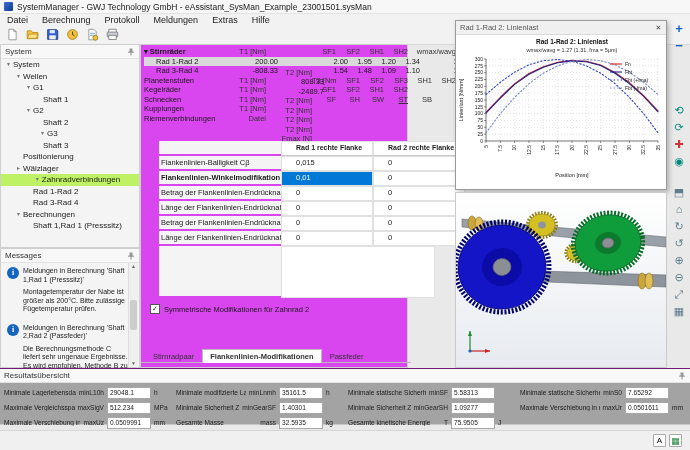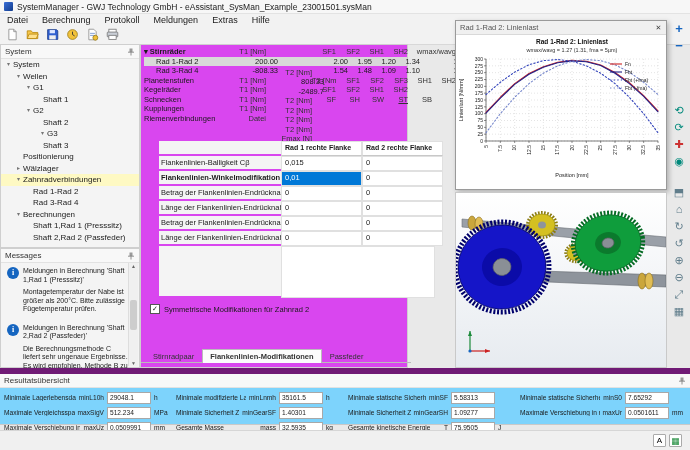--- a/index.html
+++ b/index.html
@@ -16,42 +16,42 @@
   .tbtn{width:16px;height:15px;border:1px solid transparent;border-radius:2px;display:flex;align-items:center;justify-content:center;background:transparent;padding:0;}
   .tbtn svg{width:13px;height:13px;}
   
   .panel{background:#f4f4f4;border:1px solid #cfcfcf;}
   .phead{height:13px;display:flex;align-items:center;justify-content:space-between;
     padding:0 4px;font-size:8px;color:#333;background:#f8f8f8;border-bottom:1px solid #e2e2e2;}
   .pin{width:8px;height:8px;}
   
   .tree{font-size:8px;}
   .tree-row{height:11.5px;line-height:11.5px;white-space:nowrap;display:flex;align-items:center;cursor:default;}
-  .tree-row.sel{background:#fef9c3;}
+  .tree-row.sel{background:#bef264;justify-content:center;}
   .tw{display:inline-block;width:9px;color:#777;font-size:6px;text-align:center;flex:0 0 9px;}
   
   .msg{display:flex;gap:4px;padding:4px 10px 2px 6px;font-size:7px;line-height:8.5px;color:#222;}
   .mico{flex:0 0 12px;width:12px;height:12px;border-radius:50%;background:#1565c0;color:#fff;
     font-size:8px;font-weight:bold;text-align:center;line-height:12px;font-family:"Liberation Serif",serif;}
   .msg p{margin:0 0 4px 0;}
   .sbar{position:absolute;right:1px;top:14px;bottom:1px;width:9px;background:#f0f0f0;border-left:1px solid #ddd;
     display:flex;flex-direction:column;justify-content:space-between;align-items:center;font-size:5px;color:#666;}
   .sthumb{width:7px;height:30px;background:#cdcdcd;border-radius:2px;}
   
   .gtable{font-size:7.5px;}
   .grow{display:flex;height:9.5px;line-height:9.5px;white-space:nowrap;align-items:center;}
   .grow.sel{background:#d9d9d9;}
   .gname{flex:0 0 80px;overflow:hidden;}
   .gname.ind{padding-left:12px;}
   .gc{flex:0 0 24px;text-align:right;overflow:hidden;}
   .gc.w1{flex:0 0 42px;}.gc.w2{flex:0 0 46px;margin-top:41px;}.gc.wl{flex:0 0 48px;}
   .mtable{font-size:7.5px;}
   .mrow{display:flex;}
   .mlabel{flex:0 0 120px;height:13px;line-height:13px;padding-left:2px;white-space:nowrap;overflow:hidden;background:#f4f4f4;}
-  .mcell{flex:0 0 76px;height:13px;line-height:12px;background:#fff;border:0.5px solid #e0e0e0;padding-left:3px;}
+  .mcell{flex:0 0 76px;height:13px;line-height:12px;background:#fff;border:0.5px solid #e0e0e0;padding-left:14px;}
   .mcell.hsel{background:#0078d7;color:#fff;}
   .mhead .mcell{background:#fff;font-weight:bold;font-size:7px;border-bottom:1px solid #c8c8c8;}
   .cbrow{display:flex;align-items:center;gap:4px;font-size:7.5px;height:12px;padding-left:4px;}
   .cbox{width:8px;height:8px;border:1px solid #555;background:#fff;font-size:7px;line-height:8px;text-align:center;color:#222;}
   .tabs{position:absolute;left:0;bottom:4px;width:100%;display:flex;align-items:flex-end;
     border-bottom:1px solid #bbb;padding-left:4px;font-size:7.5px;height:15px;}
   .tab{padding:2px 7px 1px 7px;border:1px solid transparent;border-bottom:none;color:#333;cursor:default;}
   .tab.active{background:#fcfcfc;border-color:#bbb;font-weight:bold;margin-bottom:-1px;padding-bottom:2px;}
   
   .chartwin{left:455px;top:20px;width:212px;height:170px;background:#fff;border:1px solid #9a9a9a;
@@ -61,21 +61,21 @@
   .cw-close{width:11px;height:10px;font-size:7px;line-height:10px;text-align:center;color:#444;border-radius:1px;}
   
   .vp3d{left:455px;top:192px;width:212px;height:176px;border:1px solid #c9c9c9;
     background:linear-gradient(#ffffff,#e7ebf0);}
   
   .rstrip{left:668px;top:20px;width:22px;height:410px;display:flex;flex-direction:column;align-items:center;}
   .ricon{width:16px;height:15px;margin:1px 0;font-size:11px;line-height:15px;text-align:center;border-radius:2px;background:transparent;border:none;padding:0;}
   .rgap{height:48px;}
   .rgap2{height:14px;}
   
-  .results{left:0;top:368px;width:690px;height:57px;background:#7dd3fc;border-top:6px solid #701a75;border-bottom:1px solid #c9c9c9;}
+  .results{left:0;top:368px;width:690px;height:57px;background:#a3a3a3;border-top:1px solid #701a75;border-bottom:1px solid #c9c9c9;}
   .rrows{padding:2px 4px 0 4px;}
   .rrow{display:grid;grid-template-columns:172px 172px 172px 174px;height:15px;}
   .rgroup{display:grid;grid-template-columns:1fr auto 44px 16px;align-items:center;gap:3px;font-size:6.6px;padding-right:6px;}
   .rlabel{white-space:nowrap;overflow:hidden;}
   .rcode{text-align:right;color:#222;}
   .rval{height:10px;background:#fff;border:1px solid #a8a8a8;font-size:6.6px;line-height:10px;padding-left:2px;white-space:nowrap;overflow:hidden;}
   .runit{font-size:6.6px;}
   
   .statusbar{left:0;top:430px;width:690px;height:20px;background:#f0f0f0;border-top:1px solid #d6d6d6;
     display:flex;align-items:center;justify-content:flex-end;gap:3px;padding-right:8px;}
@@ -204,24 +204,20 @@
         <span class="tw"></span>
         <span>Rad 3-Rad 4</span>
       </div>
       <div class="tree-row" style="padding-left: 13px;">
         <span class="tw">▾</span>
         <span>Berechnungen</span>
       </div>
       <div class="tree-row" style="padding-left: 23px;">
         <span class="tw"></span>
         <span>Shaft 1,Rad 1 (Presssitz)</span>
-      </div>
-      <div class="tree-row" style="padding-left: 23px;">
-        <span class="tw"></span>
-        <span>Shaft 2,Rad 2 (Passfeder)</span>
       </div>
     </div>
 </div>
 
 <div class="abs panel" style="left:0;top:248px;width:140px;height:120px;">
   <div class="phead">
     <span>Messages</span>
     <svg class="pin" viewBox="0 0 8 8">
         <rect x="2.5" y="0.5" width="3" height="3.5" fill="#9a9a9a"></rect>
         <line x1="1" y1="4.2" x2="7" y2="4.2" stroke="#777" stroke-width="0.8"></line>

